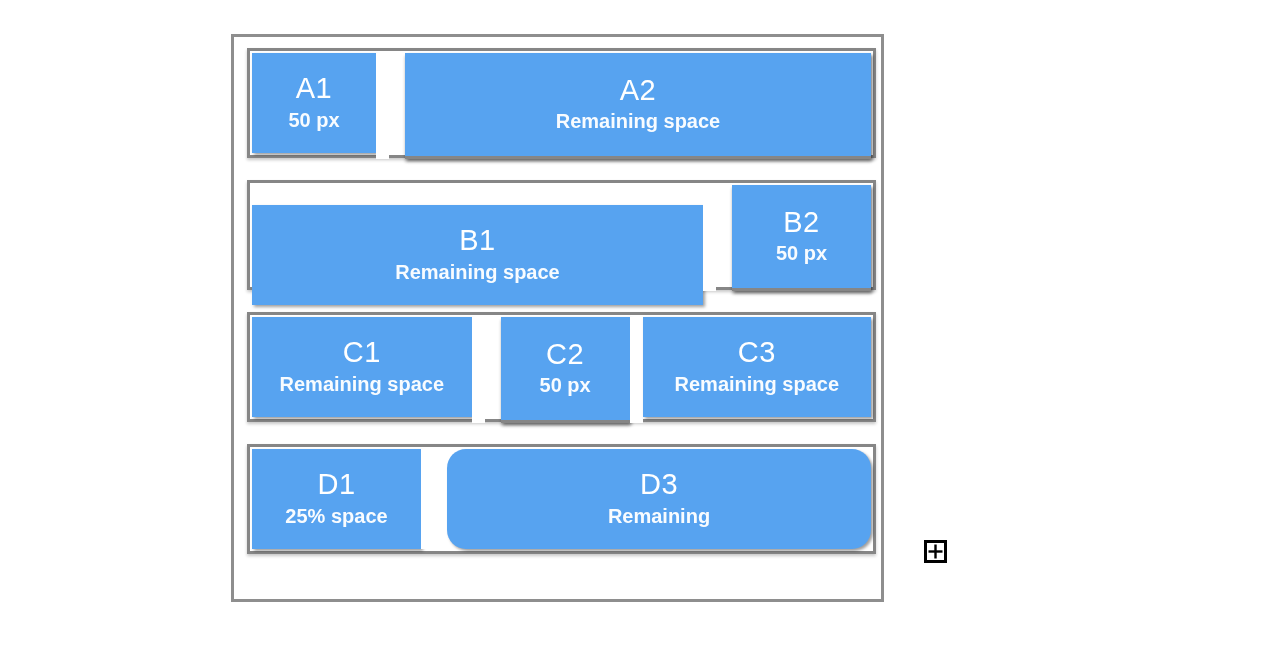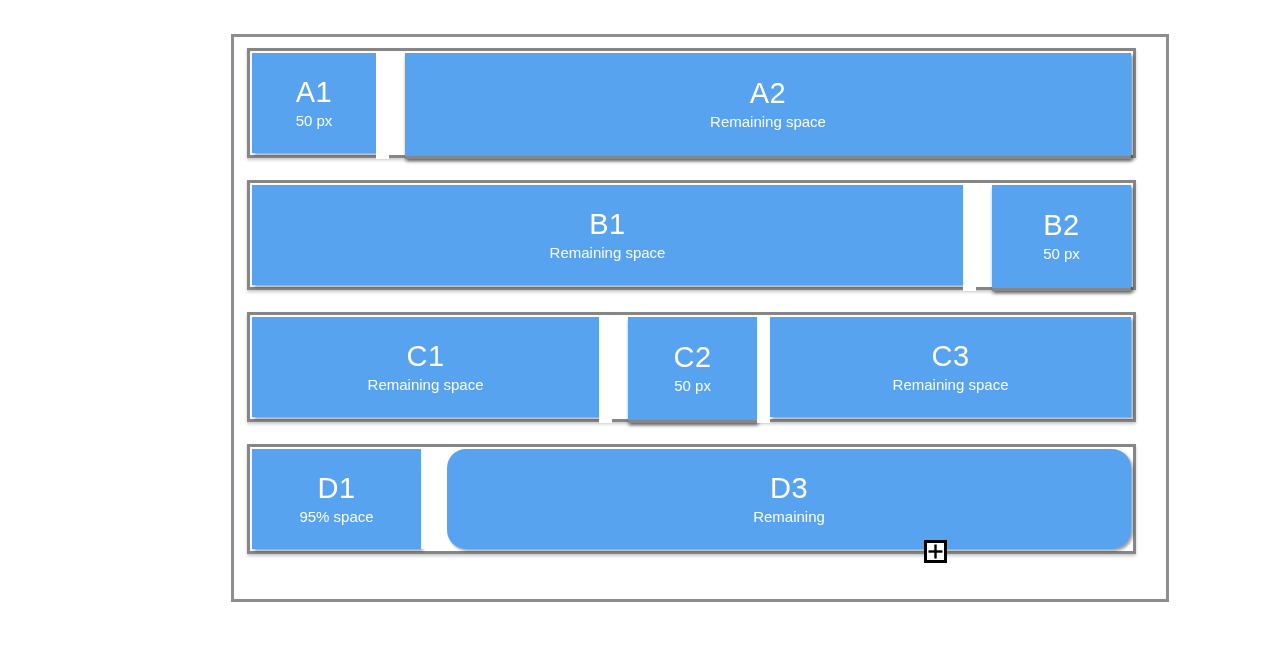--- a/index.html
+++ b/index.html
@@ -11,26 +11,26 @@
   body {
     width: 1282px;
     height: 648px;
     position: relative;
     overflow: hidden;
   }
   .outer-panel {
     position: absolute;
     left: 231px;
     top: 34px;
-    width: 938px;
+    width: 653px;
     height: 568px;
     box-sizing: border-box;
     border: 3px solid #8e8e8e;
     background: #ffffff;
-    padding: 11px 30px 0 13px;
+    padding: 11px 5px 0 13px;
   }
   .split-row {
     height: 110px;
     box-sizing: border-box;
     border: 3px solid #868686;
     background: #ffffff;
     padding: 2px;
     margin-bottom: 22px;
     display: flex;
     align-items: flex-start;
@@ -49,22 +49,22 @@
     text-align: center;
     overflow: hidden;
   }
   .pane .title {
     font-size: 29px;
     font-weight: 300;
     line-height: 1.2;
     letter-spacing: 0.5px;
   }
   .pane .subtitle {
-    font-size: 15px;
-    font-weight: 400;
+    font-size: 20px;
+    font-weight: 700;
     line-height: 1.45;
     color: rgba(255,255,255,0.96);
     text-align: center;
   }
   .divider {
     width: 13px;
     height: 100%;
     background: #ffffff;
     flex: 0 0 13px;
   }
@@ -74,21 +74,21 @@
     border-bottom: 3px solid #868686;
     box-shadow: 2px 2px 3px rgba(0,0,0,0.38), 0 3px 3px rgba(0,0,0,0.22);
     margin-left: 16px;
   }
   .divider.protrude {
     height: calc(100% + 6px);
   }
   
   .pane-a1 { flex: 0 0 124px; }
   .pane-a2 { flex: 1 1 auto; }
-  .pane-b1 { flex: 1 1 auto; }
+  .pane-b1 { flex: 1 1 auto; margin-top: 20px; }
   .pane-b2 { flex: 0 0 139px; }
   .pane-c1 { flex: 1 1 0; }
   .pane-c2 { flex: 0 0 129px; }
   .pane-c3 { flex: 1.04 1 0; }
   .pane-d1 { flex: 0 0 169px; }
   .pane-d2 { flex: 0 0 390px; }
   .pane-d3 { flex: 1 1 auto; border-radius: 19px; }
   .crosshair-cursor {
     position: absolute;
     left: 924px;
@@ -140,21 +140,21 @@
     <div class="divider protrude"></div>
     <div class="pane pane-c3">
       <div class="title">C3</div>
       <div class="subtitle">Remaining space</div>
     </div>
   </div>
 
   <div class="split-row">
     <div class="pane pane-d1">
       <div class="title">D1</div>
-      <div class="subtitle">95% space</div>
+      <div class="subtitle">25% space</div>
     </div>
     <div class="divider"></div>
     <div class="divider"></div>
     <div class="pane pane-d3">
       <div class="title">D3</div>
       <div class="subtitle">Remaining</div>
     </div>
   </div>
 
 </div>

